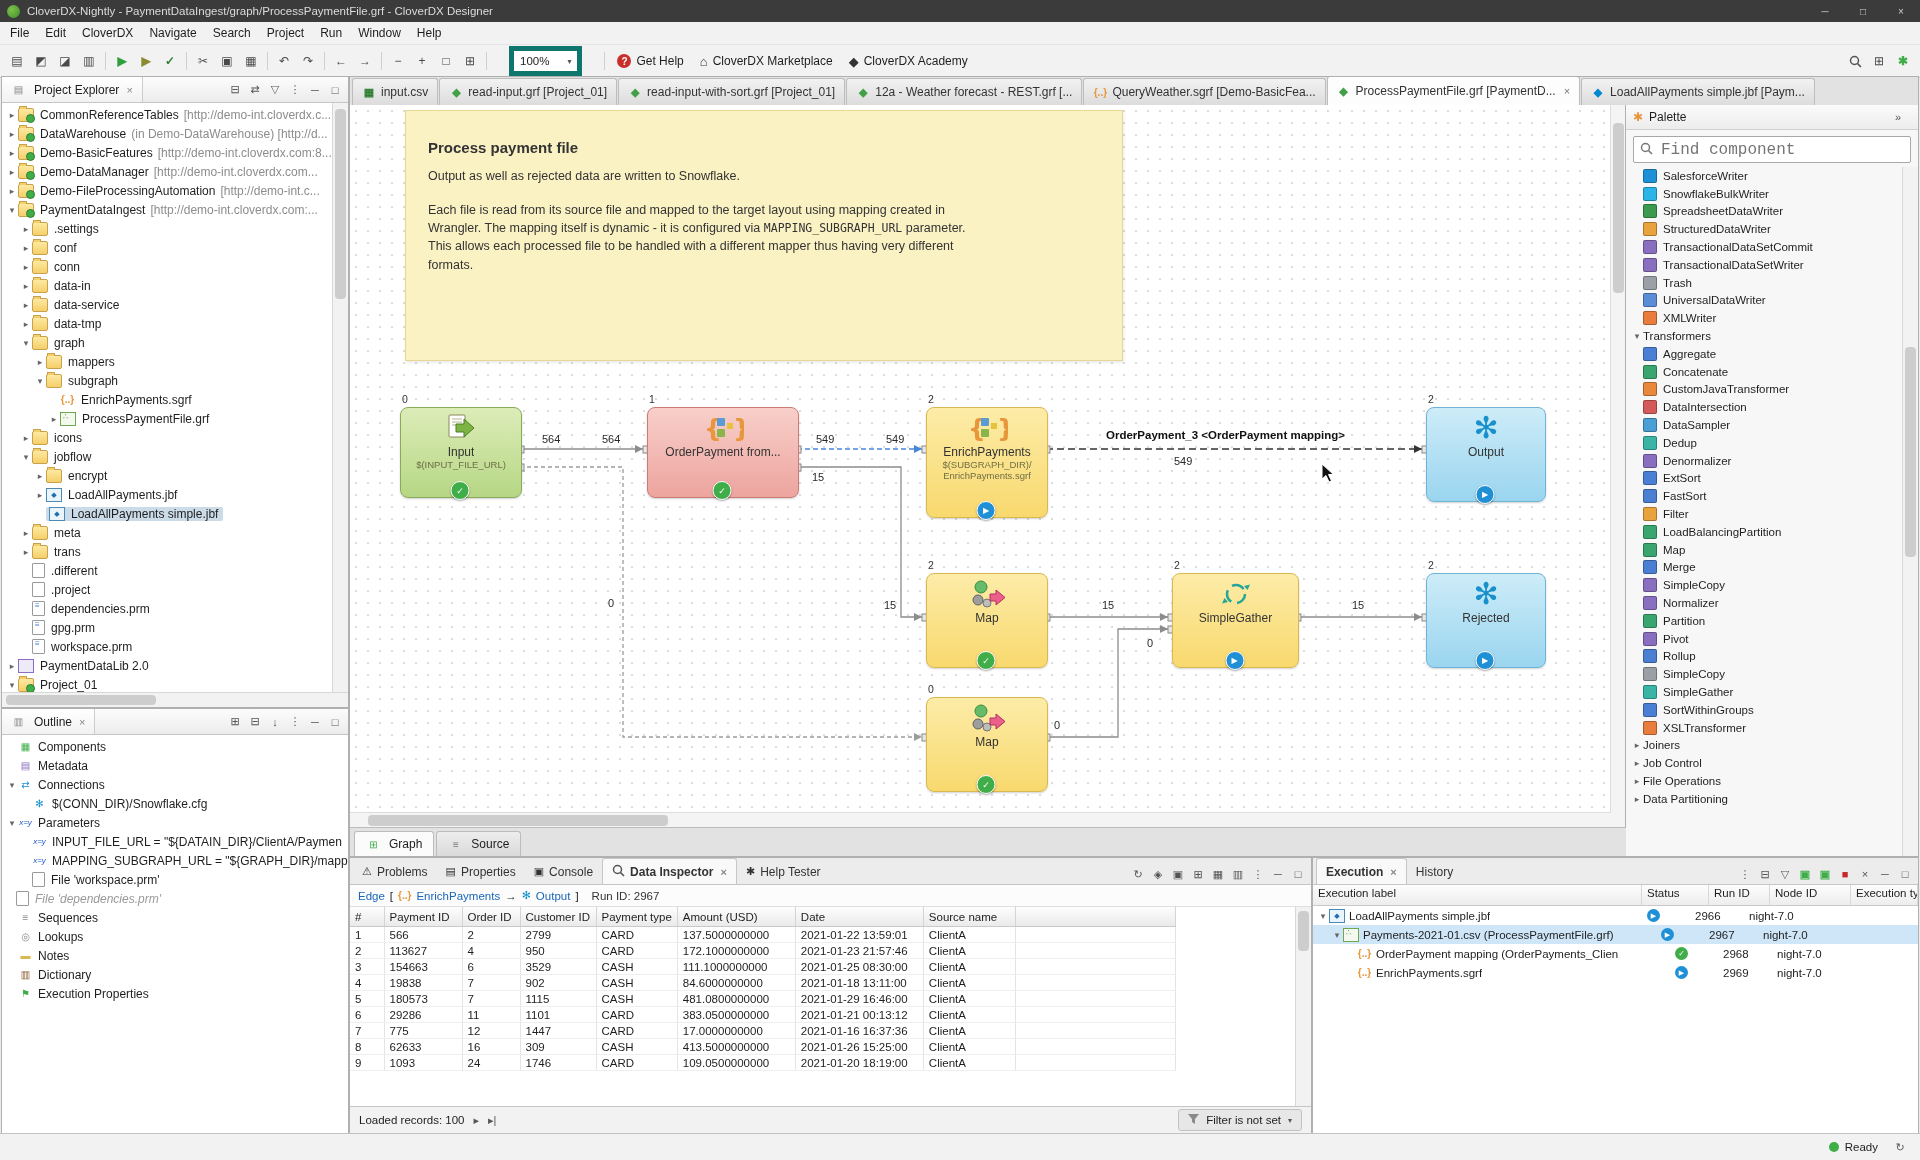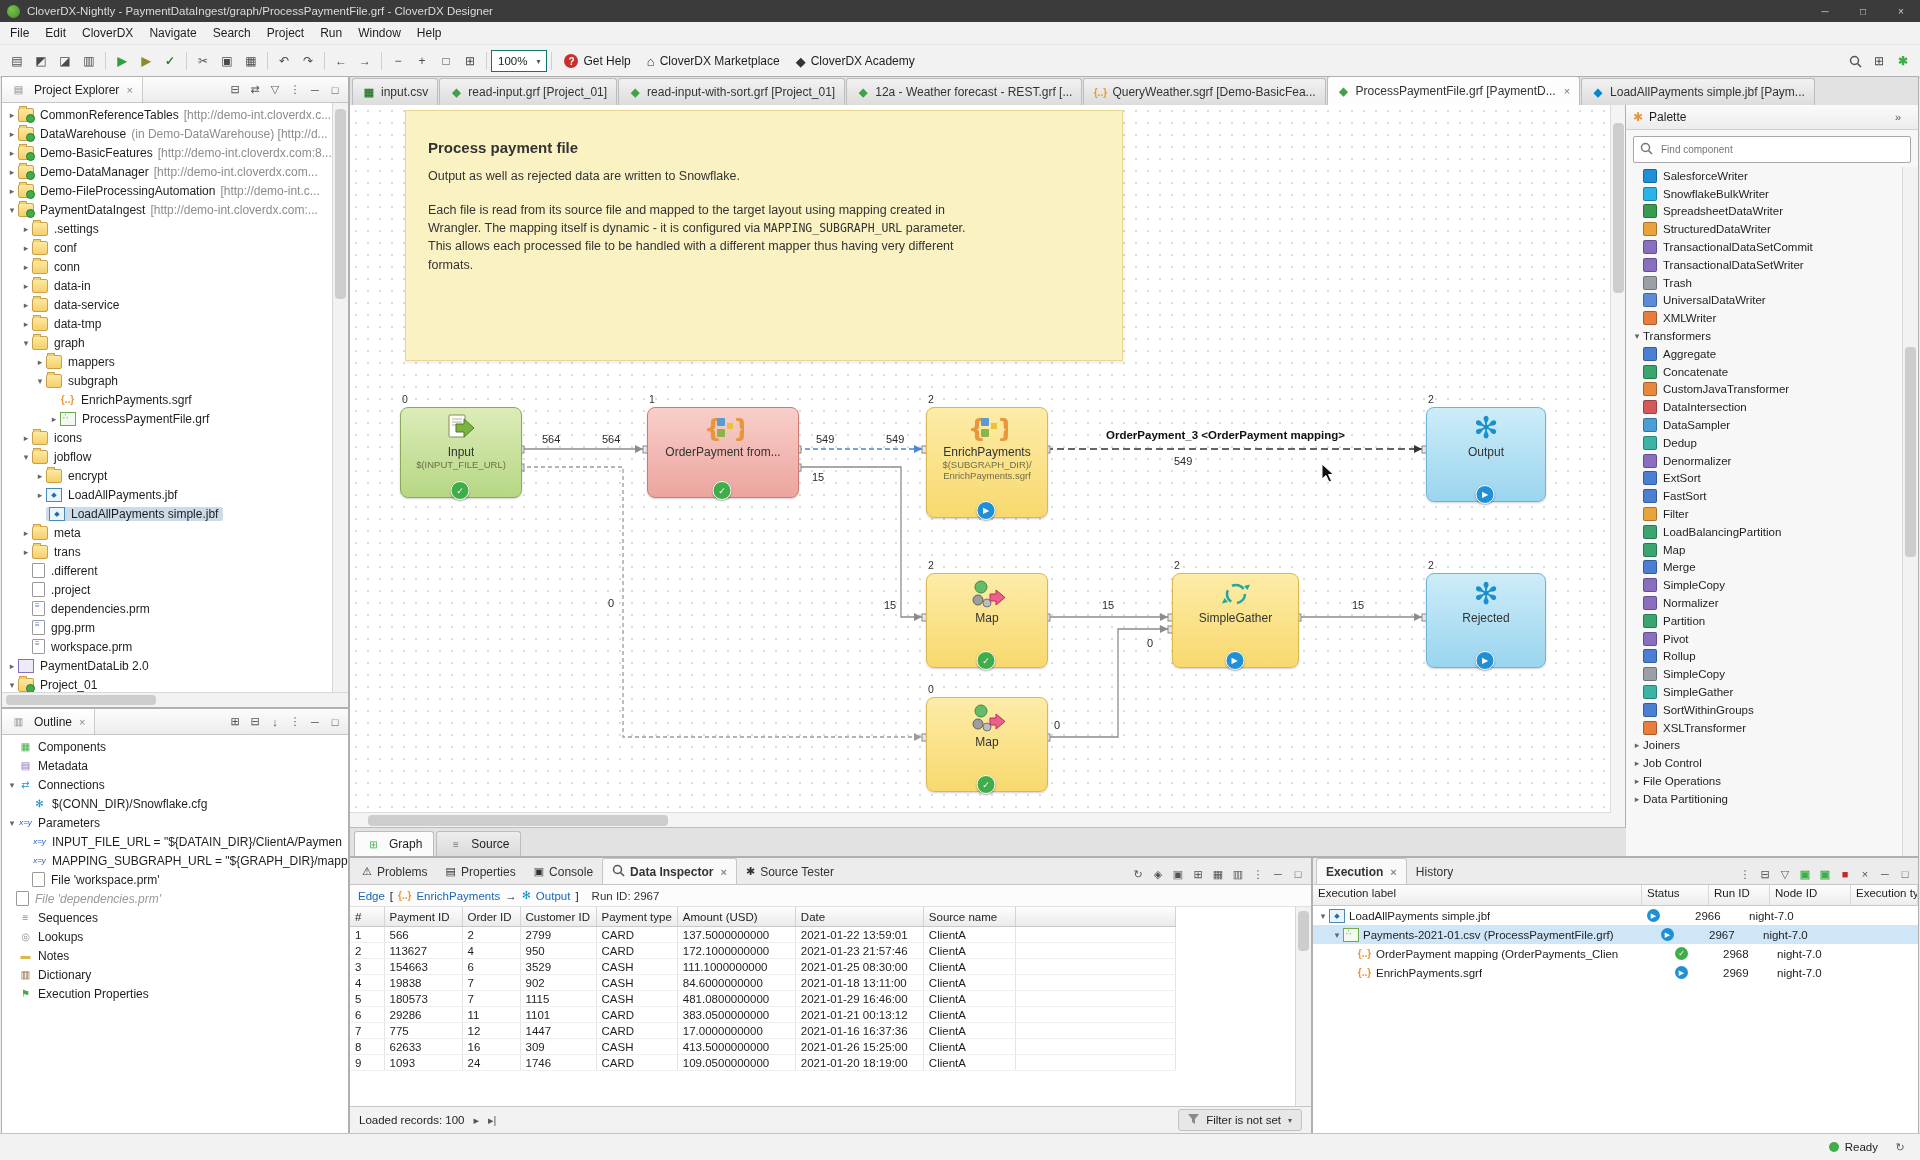--- a/index.html
+++ b/index.html
@@ -8,21 +8,21 @@
   .titlebar{height:22px;background:#3b3b3b;display:flex;align-items:center;gap:7px;padding-left:7px;color:#dcdcdc;font-size:11.5px}
   .app-logo{width:13px;height:13px;border-radius:50%;background:radial-gradient(circle at 35% 35%,#7cc24a,#3f8f2e);flex:none}
   .win-controls{margin-left:auto;display:flex;height:100%}
   .win-btn{width:38px;display:flex;align-items:center;justify-content:center;font-size:10px;color:#d0d0d0}
   .menubar{height:22px;background:#f2f2f2;display:flex;align-items:center;padding-left:2px}
   .menu-item{padding:3px 8px;border-radius:2px}
   .toolbar{height:32px;background:#f2f2f2;border-top:1px solid #e6e6e6;border-bottom:1px solid #c8c8c8;display:flex;align-items:center;padding:0 5px}
   .tb-ic{min-width:22px;height:22px;display:inline-flex;align-items:center;justify-content:center;font-size:12px;color:#4a4a4a;border-radius:3px;margin:0 1px}
   .tb-ic b{font-weight:bold}
   .tb-sep{width:1px;height:18px;background:#cfcfcf;margin:0 4px;flex:none}
-  .zoom-combo{height:20px;border:1px solid #0f766e;background:#fff;display:inline-flex;align-items:center;padding:0 6px;gap:9px;font-size:11.5px;margin:0 0}
+  .zoom-combo{height:20px;border:5px solid #0f766e;background:#fff;display:inline-flex;align-items:center;padding:0 6px;gap:18px;font-size:11.5px;margin:0 18px}
   .zoom-caret{font-size:8px;color:#555}
   .tb-link{display:inline-flex;align-items:center;gap:5px;padding:0 8px;font-size:12px;color:#1e1e1e;white-space:nowrap}
   .help-badge{width:14px;height:14px;border-radius:50%;background:#c9302c;color:#fff;font-size:10px;font-weight:bold;display:inline-flex;align-items:center;justify-content:center}
   .mk-ic{color:#333;font-size:13px}
   .tb-spacer{flex:1}
   
   .main{position:absolute;top:76px;left:0;right:0;bottom:26px}
   .panel{position:absolute;background:#f7f7f7;border:1px solid #b0b0b0;display:flex;flex-direction:column;overflow:hidden}
   #projectExplorer{left:1px;top:0;width:346px;height:630px}
   #outline{left:1px;top:632px;width:346px;bottom:0}
@@ -91,21 +91,21 @@
   .badge.play{background:#1f8fd6;font-size:8px}
   .snow{font-size:30px;color:#1790cc;line-height:30px}
   .cv-vs{position:absolute;right:0;top:0;width:15px;height:100%;background:#f4f4f4;border-left:1px solid #ddd}
   .cv-hs{position:absolute;left:0;bottom:0;right:15px;height:15px;background:#f4f4f4;border-top:1px solid #ddd}
   #cursor{position:absolute;left:971px;top:358px}
   
   #palette{position:absolute;right:0;top:28px;bottom:0;width:292px;background:#f7f7f7;border-left:1px solid #b0b0b0;display:flex;flex-direction:column}
   .pal-head{height:24px;display:flex;align-items:center;gap:6px;padding:0 7px;background:linear-gradient(#fbfbfb,#ececec);border-bottom:1px solid #d0d0d0;font-size:12px;flex:none}
   .pal-flower{color:#e8963c;font-size:12px}
   .pal-search{margin:6px 7px 4px 7px;height:25px;border:1px solid #a8a8a8;border-radius:2px;background:#fff;display:flex;align-items:center;gap:6px;padding:0 6px;flex:none}
-  .pal-search input{border:none;outline:none;flex:1;font-size:10px;color:#333;font-family:Liberation Sans, sans-serif;background:transparent}
+  .pal-search input{border:none;outline:none;flex:1;font-size:16px;color:#333;font-family:Liberation Mono, monospace;background:transparent}
   .pal-list{flex:1;overflow:hidden;position:relative}
   .prow{height:17.8px;display:flex;align-items:center;font-size:11.5px;padding-left:5px;white-space:nowrap}
   .pi{width:12px;height:12px;border-radius:2px;margin-right:6px;flex:none;border:1px solid rgba(0,0,0,.28)}
   
   .gstabs{position:absolute;left:0;bottom:0;height:28px;right:292px;background:#e2e2e2;border-top:1px solid #bcbcbc;display:flex;align-items:flex-end;padding-left:4px}
   .gstab{height:24px;display:inline-flex;align-items:center;gap:5px;padding:0 11px;font-size:12px;background:linear-gradient(#ededed,#dadada);border:1px solid #bcbcbc;border-bottom:none;border-radius:3px 3px 0 0;margin-right:2px}
   .gstab.active{background:#fbfbfb}
   
   .vtabs{height:26px;background:#ececec;border-bottom:1px solid #c6c6c6;display:flex;align-items:flex-end;padding-left:3px;flex:none}
   .vtab{height:25px;display:inline-flex;align-items:center;gap:5px;padding:0 9px;font-size:12px;color:#333;white-space:nowrap}
@@ -1046,21 +1046,21 @@
             <span class="vtab active">
               <span class="ic"><svg width="13" height="13">
                   <circle cx="5.5" cy="5.5" r="4" fill="none" stroke="#555" stroke-width="1.5"></circle>
                   <line x1="8.6" y1="8.6" x2="12" y2="12" stroke="#555" stroke-width="1.5"></line>
                 </svg></span>
               <span>Data Inspector</span>
               <span class="vclose">×</span>
             </span>
             <span class="vtab">
               <span class="ic">✱</span>
-              <span>Source Tester</span>
+              <span>Help Tester</span>
             </span>
           </span>
         <span class="hd-right" id="insHeadIcons">
             <span class="hd-ic">↻</span>
             <span class="hd-ic">◈</span>
             <span class="hd-ic">▣</span>
             <span class="hd-ic">⊞</span>
             <span class="hd-ic">▦</span>
             <span class="hd-ic">▥</span>
             <span class="hd-ic">⋮</span>

